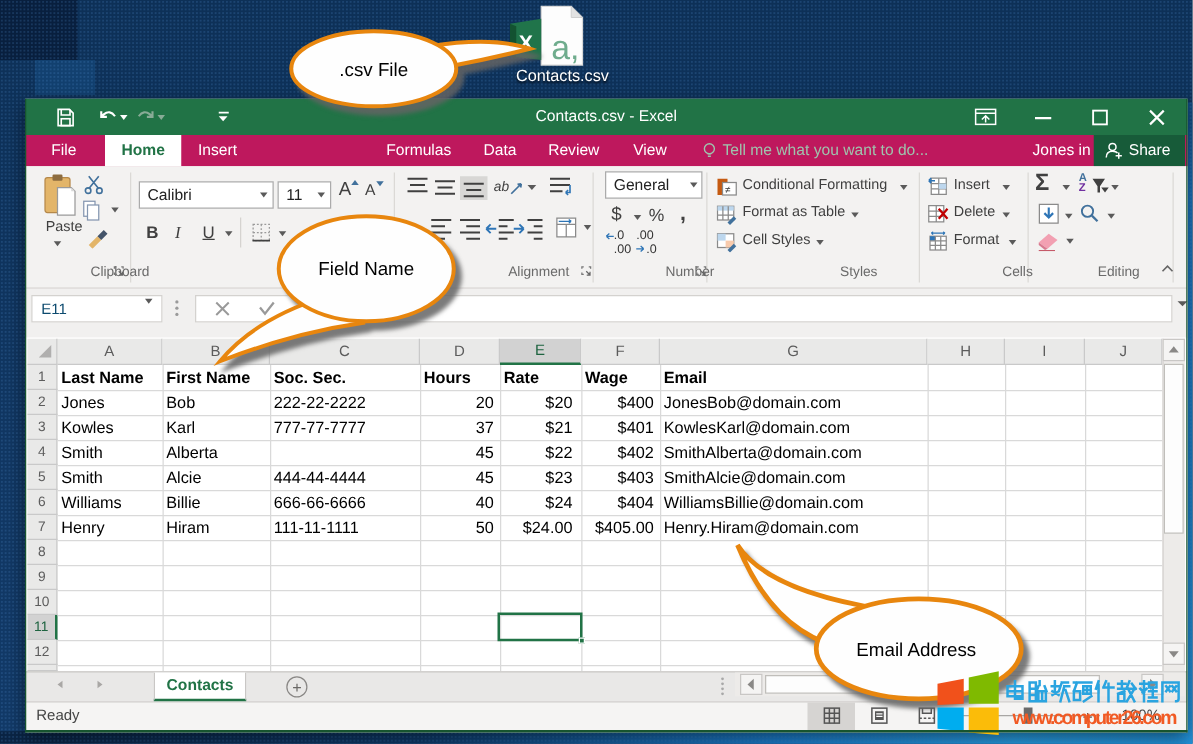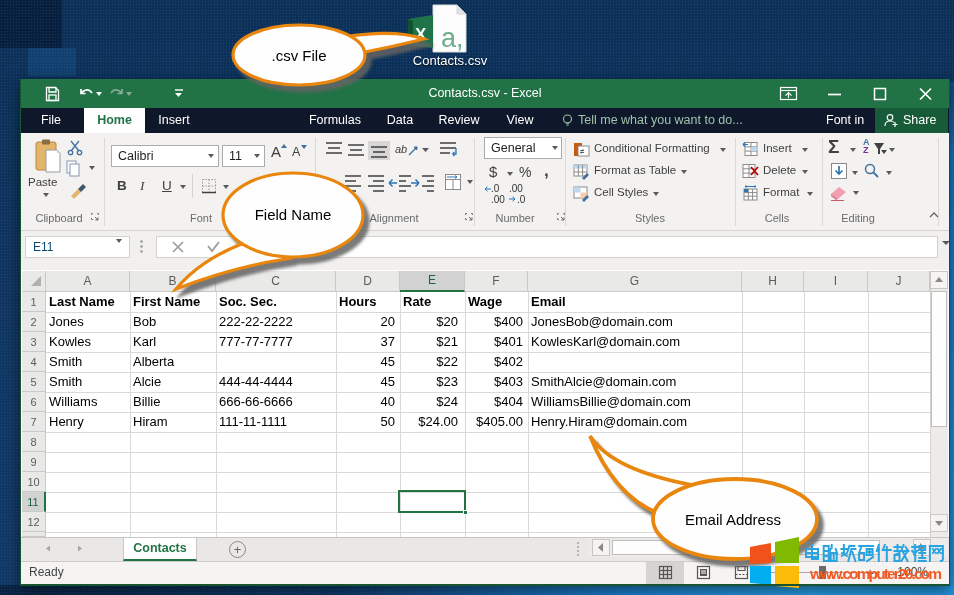--- a/index.html
+++ b/index.html
@@ -10,33 +10,33 @@
  radial-gradient(ellipse 780px 470px at 100% 100%, rgba(40,158,232,.95) 0%, rgba(28,118,198,.6) 35%, rgba(13,48,86,0) 70%),
  linear-gradient(180deg,#0d3057 0%, #113763 60%, #123a68 100%);}
 #desk:after{content:"";position:absolute;inset:0;background-image:radial-gradient(rgba(80,140,205,.22) 0.6px, transparent 1px);background-size:3px 3px;}
 #desk .patch1{position:absolute;left:0;top:0;width:62px;height:48px;background:#081f3e;}
 #desk .patch2{position:absolute;left:28px;top:48px;width:48px;height:28px;background:#12406f;}
 #desk .beam{position:absolute;right:0;top:82px;width:5px;height:513px;background:linear-gradient(180deg,#11497e 0%,#1a74c0 15%,#1b80cb 50%,#2196e0 100%);}
 #desk .bstrip{position:absolute;left:0;bottom:0;width:100%;height:10px;background:linear-gradient(90deg,#0a2444 0%,#0e3a6a 35%,#1b7fd0 65%,#26a0e8 85%,#2196e0 100%);}
 
 #win{position:absolute;left:20px;top:79px;width:930px;height:507px;background:#f3f2f1;box-shadow:0 5px 14px rgba(0,0,0,.5);}
 #title{position:absolute;left:0;top:0;width:930px;height:29px;background:#217346;}
-#tabs{position:absolute;left:0;top:29px;width:930px;height:25px;background:#0f172a;}
+#tabs{position:absolute;left:0;top:29px;width:930px;height:25px;background:#be185d;}
 #ribbon{position:absolute;left:0;top:54px;width:930px;height:98px;background:#f3f2f1;border-bottom:1px solid #d5d2cf;}
 #fbar{position:absolute;left:0;top:152px;width:930px;height:39px;background:#f1f0ef;}
 #grid{position:absolute;left:0;top:191px;width:930px;height:267px;background:#fff;}
 #tabbar{position:absolute;left:0;top:458px;width:930px;height:24px;background:#e9e8e7;border-top:1px solid #c9c7c5;}
 #status{position:absolute;left:0;top:482px;width:930px;height:23px;background:#f5f4f3;border-top:1px solid #cfcdcb;}
 #title .caption{position:absolute;left:0;right:0;top:0;height:29px;text-align:center;line-height:29px;font-size:12.5px;color:#fff;}
 
 .rtab{position:absolute;top:0;height:25px;line-height:25px;font-size:12.5px;color:#fff;text-align:center;}
 .rtab.sel{background:#fff;color:#217346;font-weight:700;}
 
 .rsep{position:absolute;top:59px;height:88px;width:1px;background:#dbd9d6;}
-.glabel{position:absolute;top:131px;height:16px;line-height:16px;font-size:11px;color:#6a6a6a;text-align:center;}
+.glabel{position:absolute;top:131px;height:16px;line-height:16px;font-size:11px;color:#6a6a6a;text-align:center;margin-left:37px;}
 .rlbl{font-size:11.5px;color:#3f3f3f;}
 
 #nbox{position:absolute;left:5px;top:157px;width:105px;height:22px;background:#fff;border:1px solid #d4d2cf;font-size:12px;color:#0c4a6e;line-height:20px;padding-left:7px;}
 #finput{position:absolute;left:136px;top:157px;width:782px;height:22px;background:#fff;border:1px solid #d4d2cf;}
 
 .ch{position:absolute;top:192px;height:21px;background:#e9e9e8;border-right:1px solid #c9c9c9;border-bottom:1px solid #c9c9c9;text-align:center;line-height:21px;font-size:12px;color:#5c5c5c;}
 .rh{position:absolute;left:2px;width:24px;height:20px;background:#e9e9e8;border-right:1px solid #c9c9c9;border-bottom:1px solid #c9c9c9;text-align:center;line-height:20px;font-size:11px;color:#5c5c5c;}
 .cell{position:absolute;height:20px;line-height:20px;font-size:13px;color:#000;white-space:nowrap;overflow:hidden;}
 .b{font-weight:700;}
 .num{text-align:right;}
@@ -113,21 +113,21 @@
     <div class="rtab" style="left:353px;width:54px;">Data</div>
     <div class="rtab" style="left:408px;width:62px;">Review</div>
     <div class="rtab" style="left:473px;width:54px;">View</div>
     <svg class="abs" style="left:540px;top:5px" width="15" height="16" viewBox="0 0 15 16">
         <g stroke="#9fc3ad" fill="none" stroke-width="1.1">
           <circle cx="7.5" cy="6" r="4"></circle>
           <path d="M6,10 h3 M6.3,12 h2.4"></path>
         </g>
       </svg>
     <div class="abs" style="left:558px;top:0;height:25px;line-height:25px;font-size:12.5px;color:#9fc3ad;">Tell me what you want to do...</div>
-    <div class="abs" style="left:806px;top:0;height:25px;line-height:25px;font-size:12.5px;color:#fff;">Font in</div>
+    <div class="abs" style="left:806px;top:0;height:25px;line-height:25px;font-size:12.5px;color:#fff;">Jones in</div>
     <div class="abs" style="left:855px;top:0;width:73px;height:25px;background:#175b39;color:#fff;font-size:12.5px;line-height:25px;">
       <svg class="abs" style="left:8px;top:5px" width="16" height="15" viewBox="0 0 16 15">
           <g stroke="#fff" fill="none" stroke-width="1.2">
             <circle cx="7" cy="4.5" r="2.8"></circle>
             <path d="M2,13 q0,-5 5,-5 q3,0 4,1.5"></path>
             <path d="M12,9 v5 M9.5,11.5 h5"></path>
           </g>
         </svg>
       <span style="margin-left:28px;">Share</span>
     </div>
@@ -174,21 +174,21 @@
   <svg class="abs" style="left:908px;top:131px" width="12" height="10" viewBox="0 0 12 10">
       <path d="M2,7 l4,-4 l4,4" stroke="#666" fill="none" stroke-width="1.3"></path>
     </svg>
 
   <svg class="abs" style="left:13px;top:59px" width="30" height="38" viewBox="0 0 30 38">
     <rect x="3" y="4" width="20" height="28" rx="2" fill="#e3b569" stroke="#b5884a"></rect>
     <rect x="9" y="1.5" width="8" height="5" rx="1" fill="#8d6c3f"></rect>
     <polygon points="13,12 24,12 27,15 27,34 13,34" fill="#fff" stroke="#9a9a9a"></polygon>
     <polygon points="24,12 27,15 24,15" fill="#d8d8d8"></polygon>
   </svg>
-  <div class="abs rlbl" style="left:8px;top:97px;width:38px;text-align:left;">Paste</div>
+  <div class="abs rlbl" style="left:8px;top:97px;width:38px;text-align:right;">Paste</div>
   <div class="abs" style="left:23px;top:114px;width:0;height:0;border-left:3.5px solid transparent;border-right:3.5px solid transparent;border-top:4px solid #5a5a5a;"></div>
   <svg class="abs" style="left:46px;top:60px" width="20" height="17" viewBox="0 0 20 17">
     <g stroke="#41719c" fill="none" stroke-width="1.3">
         <path d="M5,2 L13,12 M13,2 L5,12"></path>
         <circle cx="4.5" cy="13.5" r="2.2"></circle>
         <circle cx="13.5" cy="13.5" r="2.2"></circle>
       </g>
   </svg>
   <svg class="abs" style="left:44px;top:80px" width="20" height="19" viewBox="0 0 20 19">
     <g fill="#fff" stroke="#8496b0" stroke-width="1">
@@ -453,20 +453,21 @@
 <div class="cell" style="left:199px;top:253px;width:116px">777-77-7777</div>
 <div class="cell num" style="left:318px;top:253px;width:57px">37</div>
 <div class="cell num" style="left:382px;top:253px;width:56px">$21</div>
 <div class="cell num" style="left:447px;top:253px;width:56px">$401</div>
 <div class="cell" style="left:511px;top:253px;width:207px">KowlesKarl@domain.com</div>
 <div class="cell" style="left:29px;top:273px;width:80px">Smith</div>
 <div class="cell" style="left:113px;top:273px;width:82px">Alberta</div>
 <div class="cell num" style="left:318px;top:273px;width:57px">45</div>
 <div class="cell num" style="left:382px;top:273px;width:56px">$22</div>
 <div class="cell num" style="left:447px;top:273px;width:56px">$402</div>
+<div class="cell" style="left:511px;top:273px;width:207px">SmithAlberta@domain.com</div>
 <div class="cell" style="left:29px;top:293px;width:80px">Smith</div>
 <div class="cell" style="left:113px;top:293px;width:82px">Alcie</div>
 <div class="cell" style="left:199px;top:293px;width:116px">444-44-4444</div>
 <div class="cell num" style="left:318px;top:293px;width:57px">45</div>
 <div class="cell num" style="left:382px;top:293px;width:56px">$23</div>
 <div class="cell num" style="left:447px;top:293px;width:56px">$403</div>
 <div class="cell" style="left:511px;top:293px;width:207px">SmithAlcie@domain.com</div>
 <div class="cell" style="left:29px;top:313px;width:80px">Williams</div>
 <div class="cell" style="left:113px;top:313px;width:82px">Billie</div>
 <div class="cell" style="left:199px;top:313px;width:116px">666-66-6666</div>

